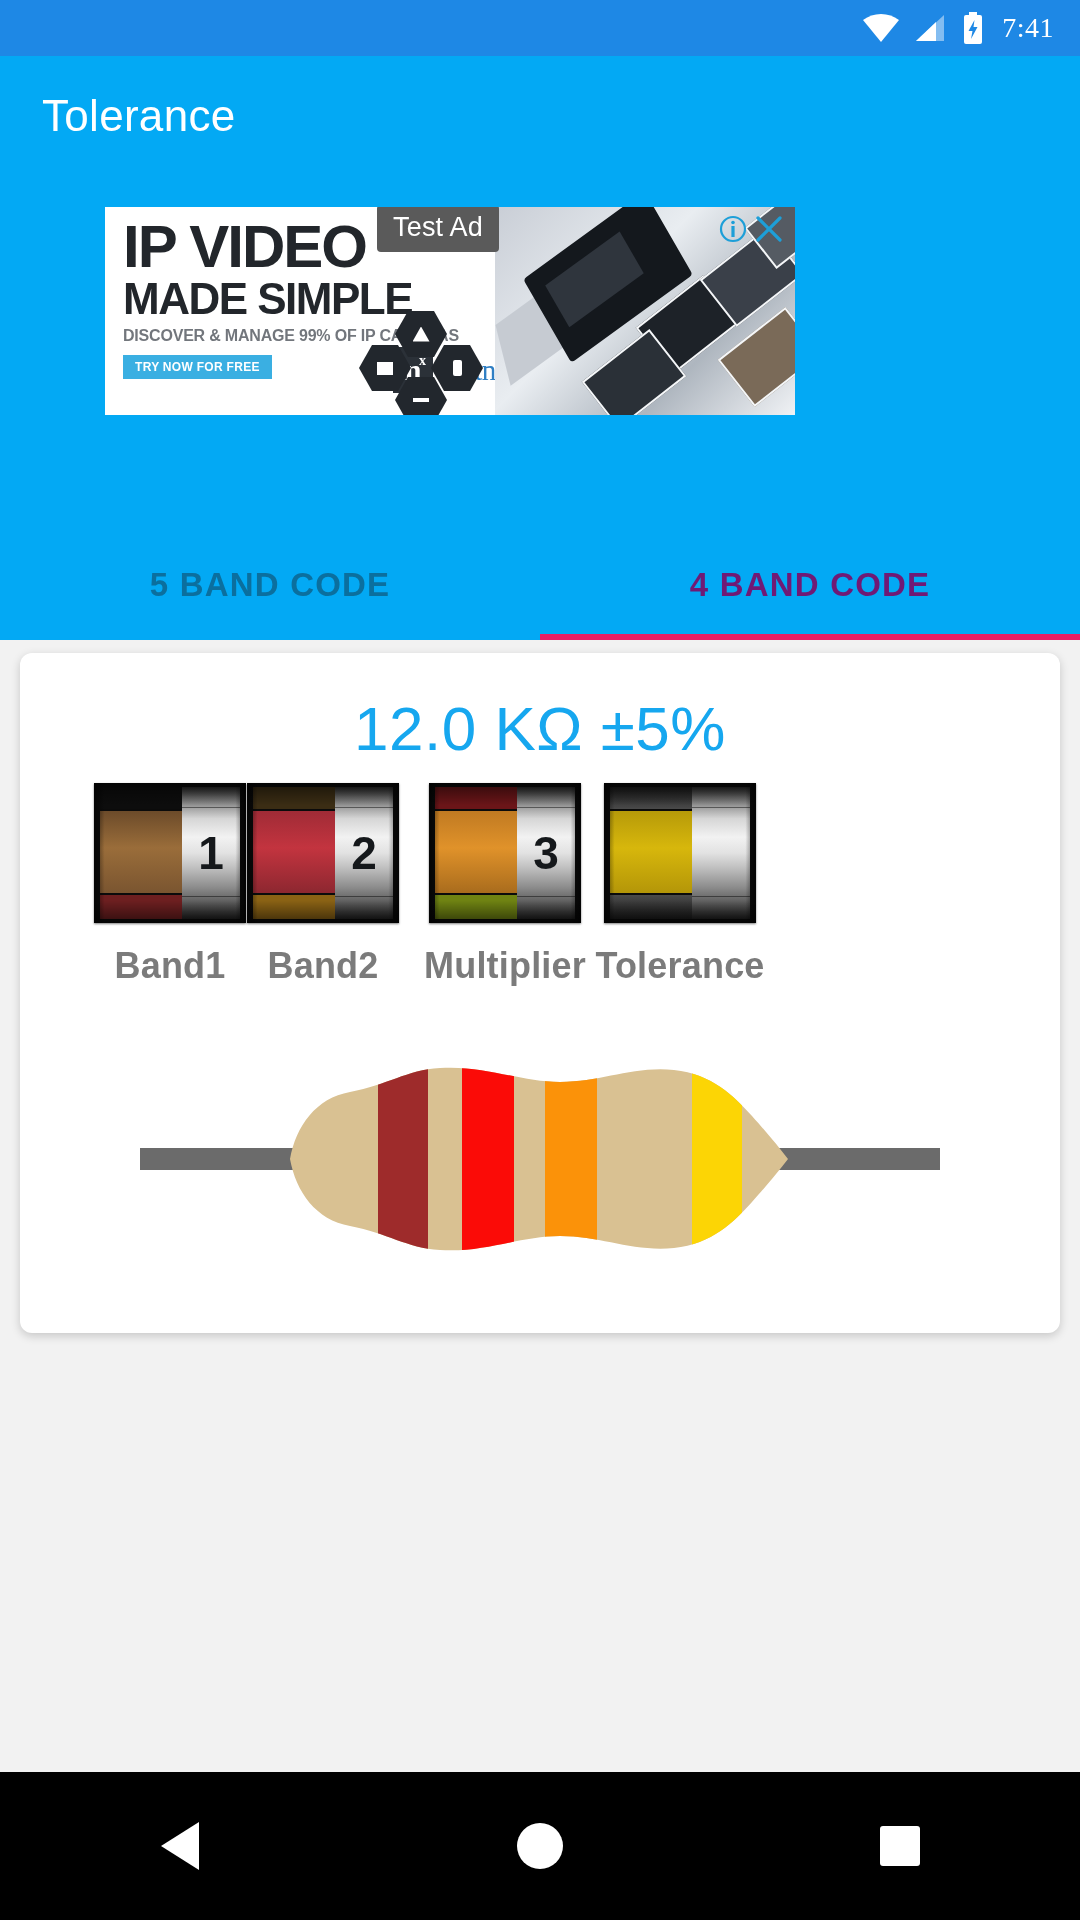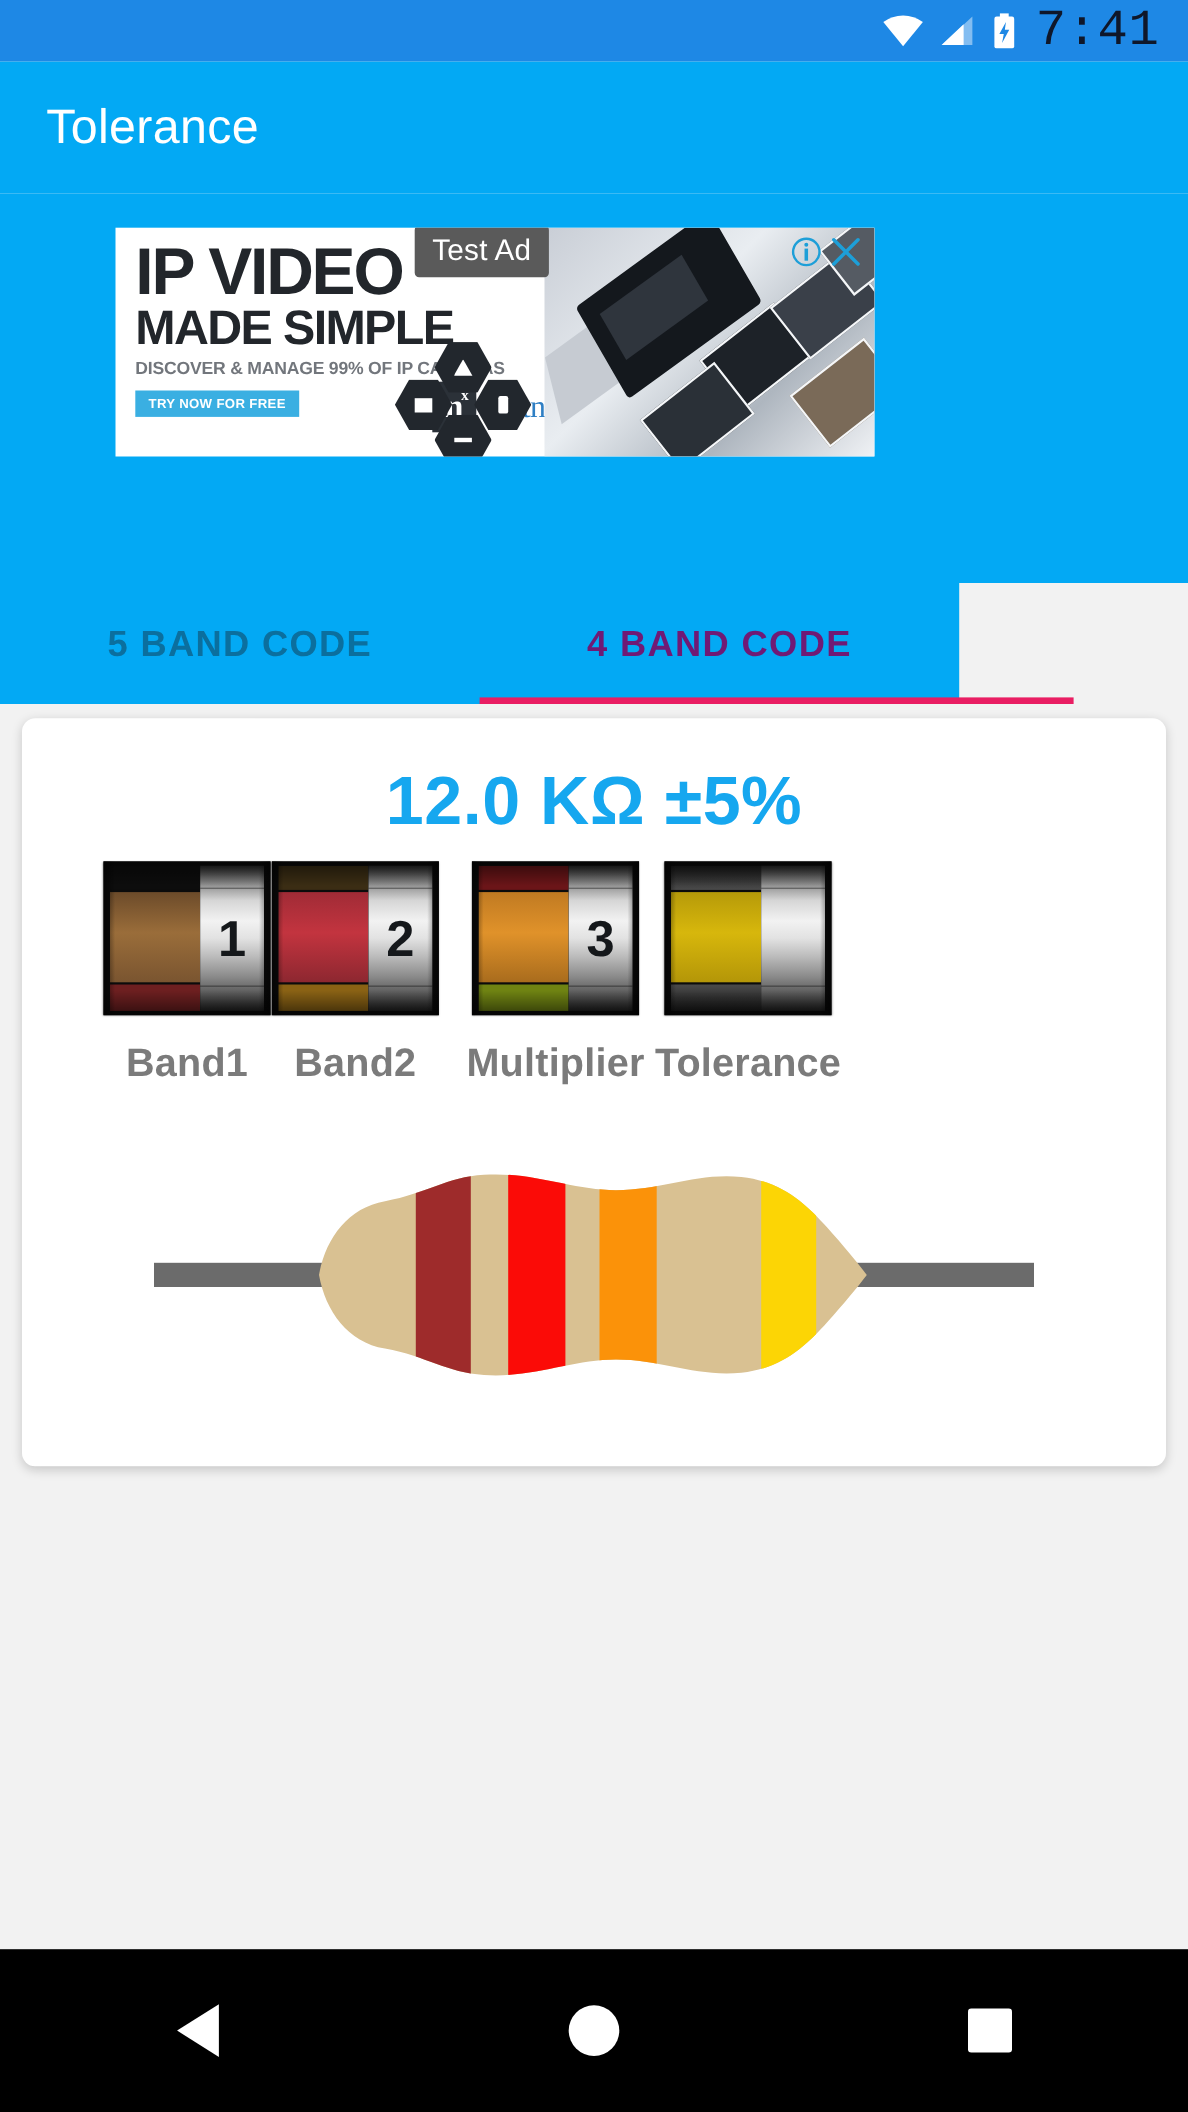--- a/index.html
+++ b/index.html
@@ -13,22 +13,22 @@
 
   
   .statusbar{
     position:absolute; left:0; top:0; width:1080px; height:56px;
     background:#1e88e5;
     display:flex; align-items:center; justify-content:flex-end;
     padding-right:26px; gap:14px;
   }
   .sb-icon{ display:block; }
   .sb-time{
-    color:#0f172a; font-size:46px; font-weight:400; letter-spacing:.5px;
-    line-height:1; margin-left:4px; font-family:Liberation Mono, monospace;
+    color:#ffffff; font-size:28px; font-weight:400; letter-spacing:.5px;
+    line-height:1; margin-left:4px; font-family:Liberation Serif, serif;
   }
 
   
   .appbar{
     position:absolute; left:0; top:56px; width:1080px; height:120px;
     background:#03a9f4;
   }
   .appbar-title{
     position:absolute; left:42px; top:50%; transform:translateY(-50%);
     color:#ffffff; font-size:44px; font-weight:400; letter-spacing:.3px;
@@ -120,42 +120,42 @@
   }
   .ad-info{
     position:absolute; right:48px; top:8px; width:28px; height:28px;
   }
   .ad-close{
     position:absolute; right:10px; top:6px; width:32px; height:32px;
   }
 
   
   .tabs{
-    position:absolute; left:0; top:530px; width:872px; height:110px;
+    position:absolute; left:0; top:530px; width:1080px; height:110px;
     background:#03a9f4; display:flex;
   }
   .tab{
     width:540px; height:110px; display:flex; align-items:center; justify-content:center;
     font-size:33px; font-weight:bold; letter-spacing:1.2px; position:relative;
   }
   .tab.inactive{ color:#0b6f9e; }
   .tab.active{ color:#701a75; }
   .tab-indicator{
     position:absolute; left:0; bottom:0; width:540px; height:6px; background:#e91e63;
   }
 
   
   .card{
     position:absolute; left:20px; top:653px; width:1040px; height:680px;
     background:#ffffff; border-radius:12px;
     box-shadow:0 3px 10px rgba(0,0,0,.18);
   }
   .value{
     position:absolute; left:0; top:40px; width:1040px; text-align:center;
-    color:#16a7ef; font-size:62px; font-weight:bold; letter-spacing:.5px;
+    color:#16a7ef; font-size:62px; font-weight:normal; letter-spacing:.5px;
   }
 
   
   .pickers{
     position:absolute; left:0; top:130px; width:1040px; height:260px;
   }
   .picker-col{
     position:absolute; top:0; width:230px; text-align:center;
   }
   .picker{

